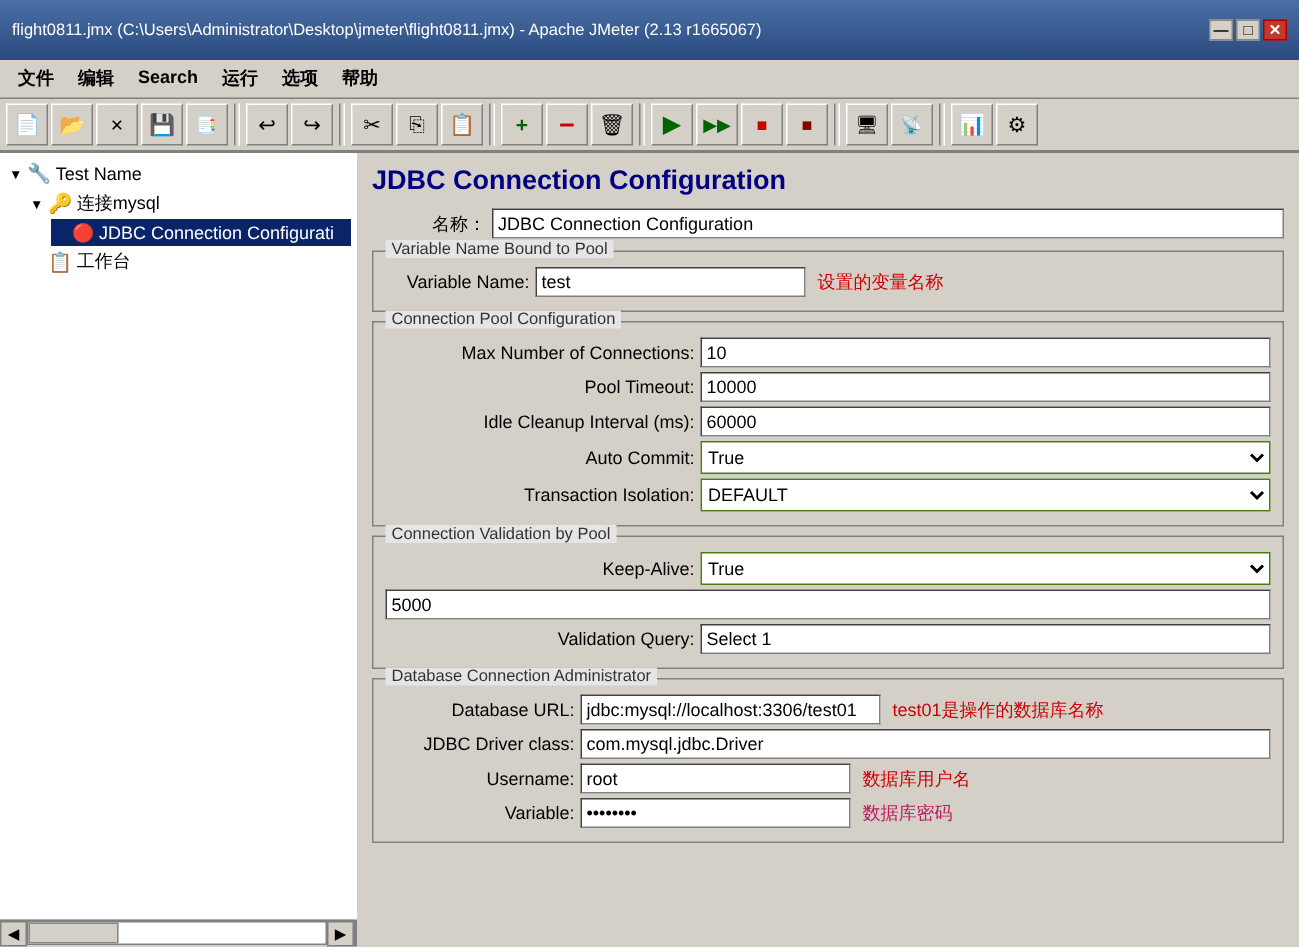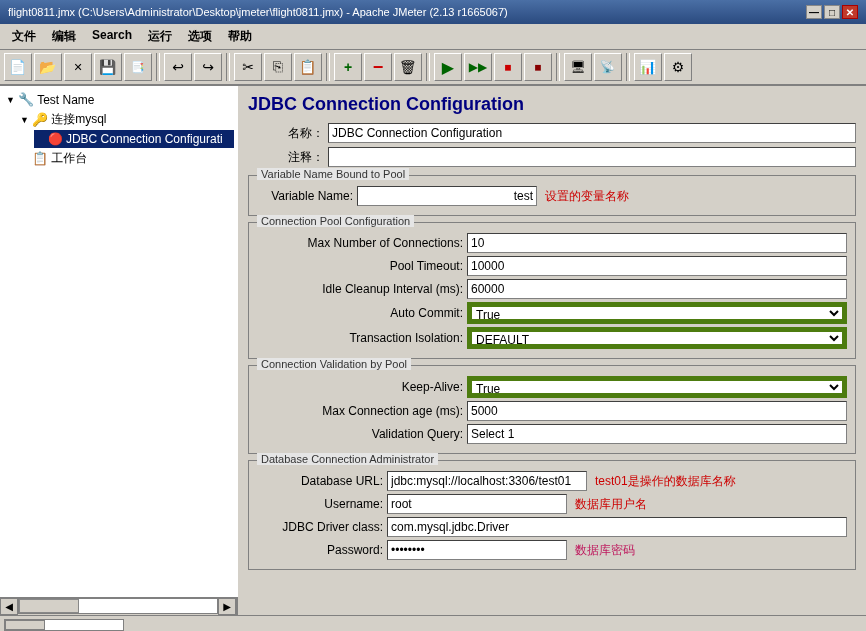--- a/index.html
+++ b/index.html
@@ -2,21 +2,21 @@
 <html><head>
   <meta charset="utf-8">
   <style>
     * { box-sizing: border-box; margin: 0; padding: 0; }
     body { font-family: 'SimSun', 'Microsoft YaHei', Arial, sans-serif; font-size: 12px; background: #d4d0c8; overflow: hidden; }
 
     
     .title-bar {
       background: linear-gradient(to bottom, #4a6fa5, #2a4a7f);
       color: white;
-      padding: 4px 8px;
+      padding: 20px 8px;
       display: flex;
       align-items: center;
       justify-content: space-between;
       height: 24px;
       font-size: 11px;
     }
     .title-bar-text { font-size: 11px; }
     .title-bar-buttons { display: flex; gap: 2px; }
     .title-btn {
       width: 16px; height: 14px;
@@ -166,21 +166,21 @@
       border: 1px solid #808080;
       border-top-color: #404040;
       border-left-color: #404040;
       background: white;
       padding: 1px 3px;
       font-size: 12px;
     }
     .field-select {
       flex: 1;
       height: 22px;
-      border: 5px solid #4d7c0f;
+      border: 1px solid #4d7c0f;
       background: white;
       font-size: 12px;
     }
     .annotation {
       font-size: 12px;
       font-weight: normal;
       margin-left: 8px;
     }
 
     
@@ -312,31 +312,27 @@
     </div>
   </div>
 
   <div class="right-panel">
     <div class="config-title">JDBC Connection Configuration</div>
 
     <div class="form-row">
       <span class="form-label">名称：</span>
       <input class="form-input" type="text" value="JDBC Connection Configuration" style="">
     </div>
-    <div class="form-row">
-      <span class="form-label">注释：</span>
-      <input class="form-input" type="text" value="" style="">
-    </div>
 
     <div class="section-box" style="margin-top:8px;">
       <span class="section-legend">Variable Name Bound to Pool</span>
       <div class="section-content">
         <div class="field-row">
           <span class="field-label" style="min-width:100px;">Variable Name:</span>
-          <input class="field-input" type="text" value="test" style="max-width: 180px; text-align: right;">
+          <input class="field-input" type="text" value="test" style="max-width: 180px;">
           <span class="annotation" style="color:#cc0000;">设置的变量名称</span>
         </div>
       </div>
     </div>
 
     <div class="section-box">
       <span class="section-legend">Connection Pool Configuration</span>
       <div class="section-content">
         <div class="field-row">
           <span class="field-label" style="min-width:210px;">Max Number of Connections:</span>
@@ -372,49 +368,48 @@
       <span class="section-legend">Connection Validation by Pool</span>
       <div class="section-content">
         <div class="field-row">
           <span class="field-label" style="min-width:210px;">Keep-Alive:</span>
           <select class="field-select">
             <option>True</option>
             <option>False</option>
           </select>
         </div>
         <div class="field-row">
-          <span class="field-label" style="min-width:210px;">Max Connection age (ms):</span>
           <input class="field-input" type="text" value="5000" style="">
         </div>
         <div class="field-row">
           <span class="field-label" style="min-width:210px;">Validation Query:</span>
           <input class="field-input" type="text" value="Select 1" style="">
         </div>
       </div>
     </div>
 
     <div class="section-box">
       <span class="section-legend">Database Connection Administrator</span>
       <div class="section-content">
         <div class="field-row">
           <span class="field-label" style="min-width:130px;">Database URL:</span>
           <input class="field-input" type="text" value="jdbc:mysql://localhost:3306/test01" style="max-width: 200px;">
           <span class="annotation" style="color:#cc0000;">test01是操作的数据库名称</span>
         </div>
         <div class="field-row">
+          <span class="field-label" style="min-width:130px;">JDBC Driver class:</span>
+          <input class="field-input" type="text" value="com.mysql.jdbc.Driver" style="">
+        </div>
+        <div class="field-row">
           <span class="field-label" style="min-width:130px;">Username:</span>
           <input class="field-input" type="text" value="root" style="max-width: 180px;">
           <span class="annotation" style="color:#cc0000;">数据库用户名</span>
         </div>
         <div class="field-row">
-          <span class="field-label" style="min-width:130px;">JDBC Driver class:</span>
-          <input class="field-input" type="text" value="com.mysql.jdbc.Driver" style="">
-        </div>
-        <div class="field-row">
-          <span class="field-label" style="min-width:130px;">Password:</span>
+          <span class="field-label" style="min-width:130px;">Variable:</span>
           <input class="field-input" type="password" value="password" style="max-width: 180px;">
           <span class="annotation" style="color:#be185d;">数据库密码</span>
         </div>
       </div>
     </div>
 
   </div>
 </div>
 
 <div class="status-bar">

